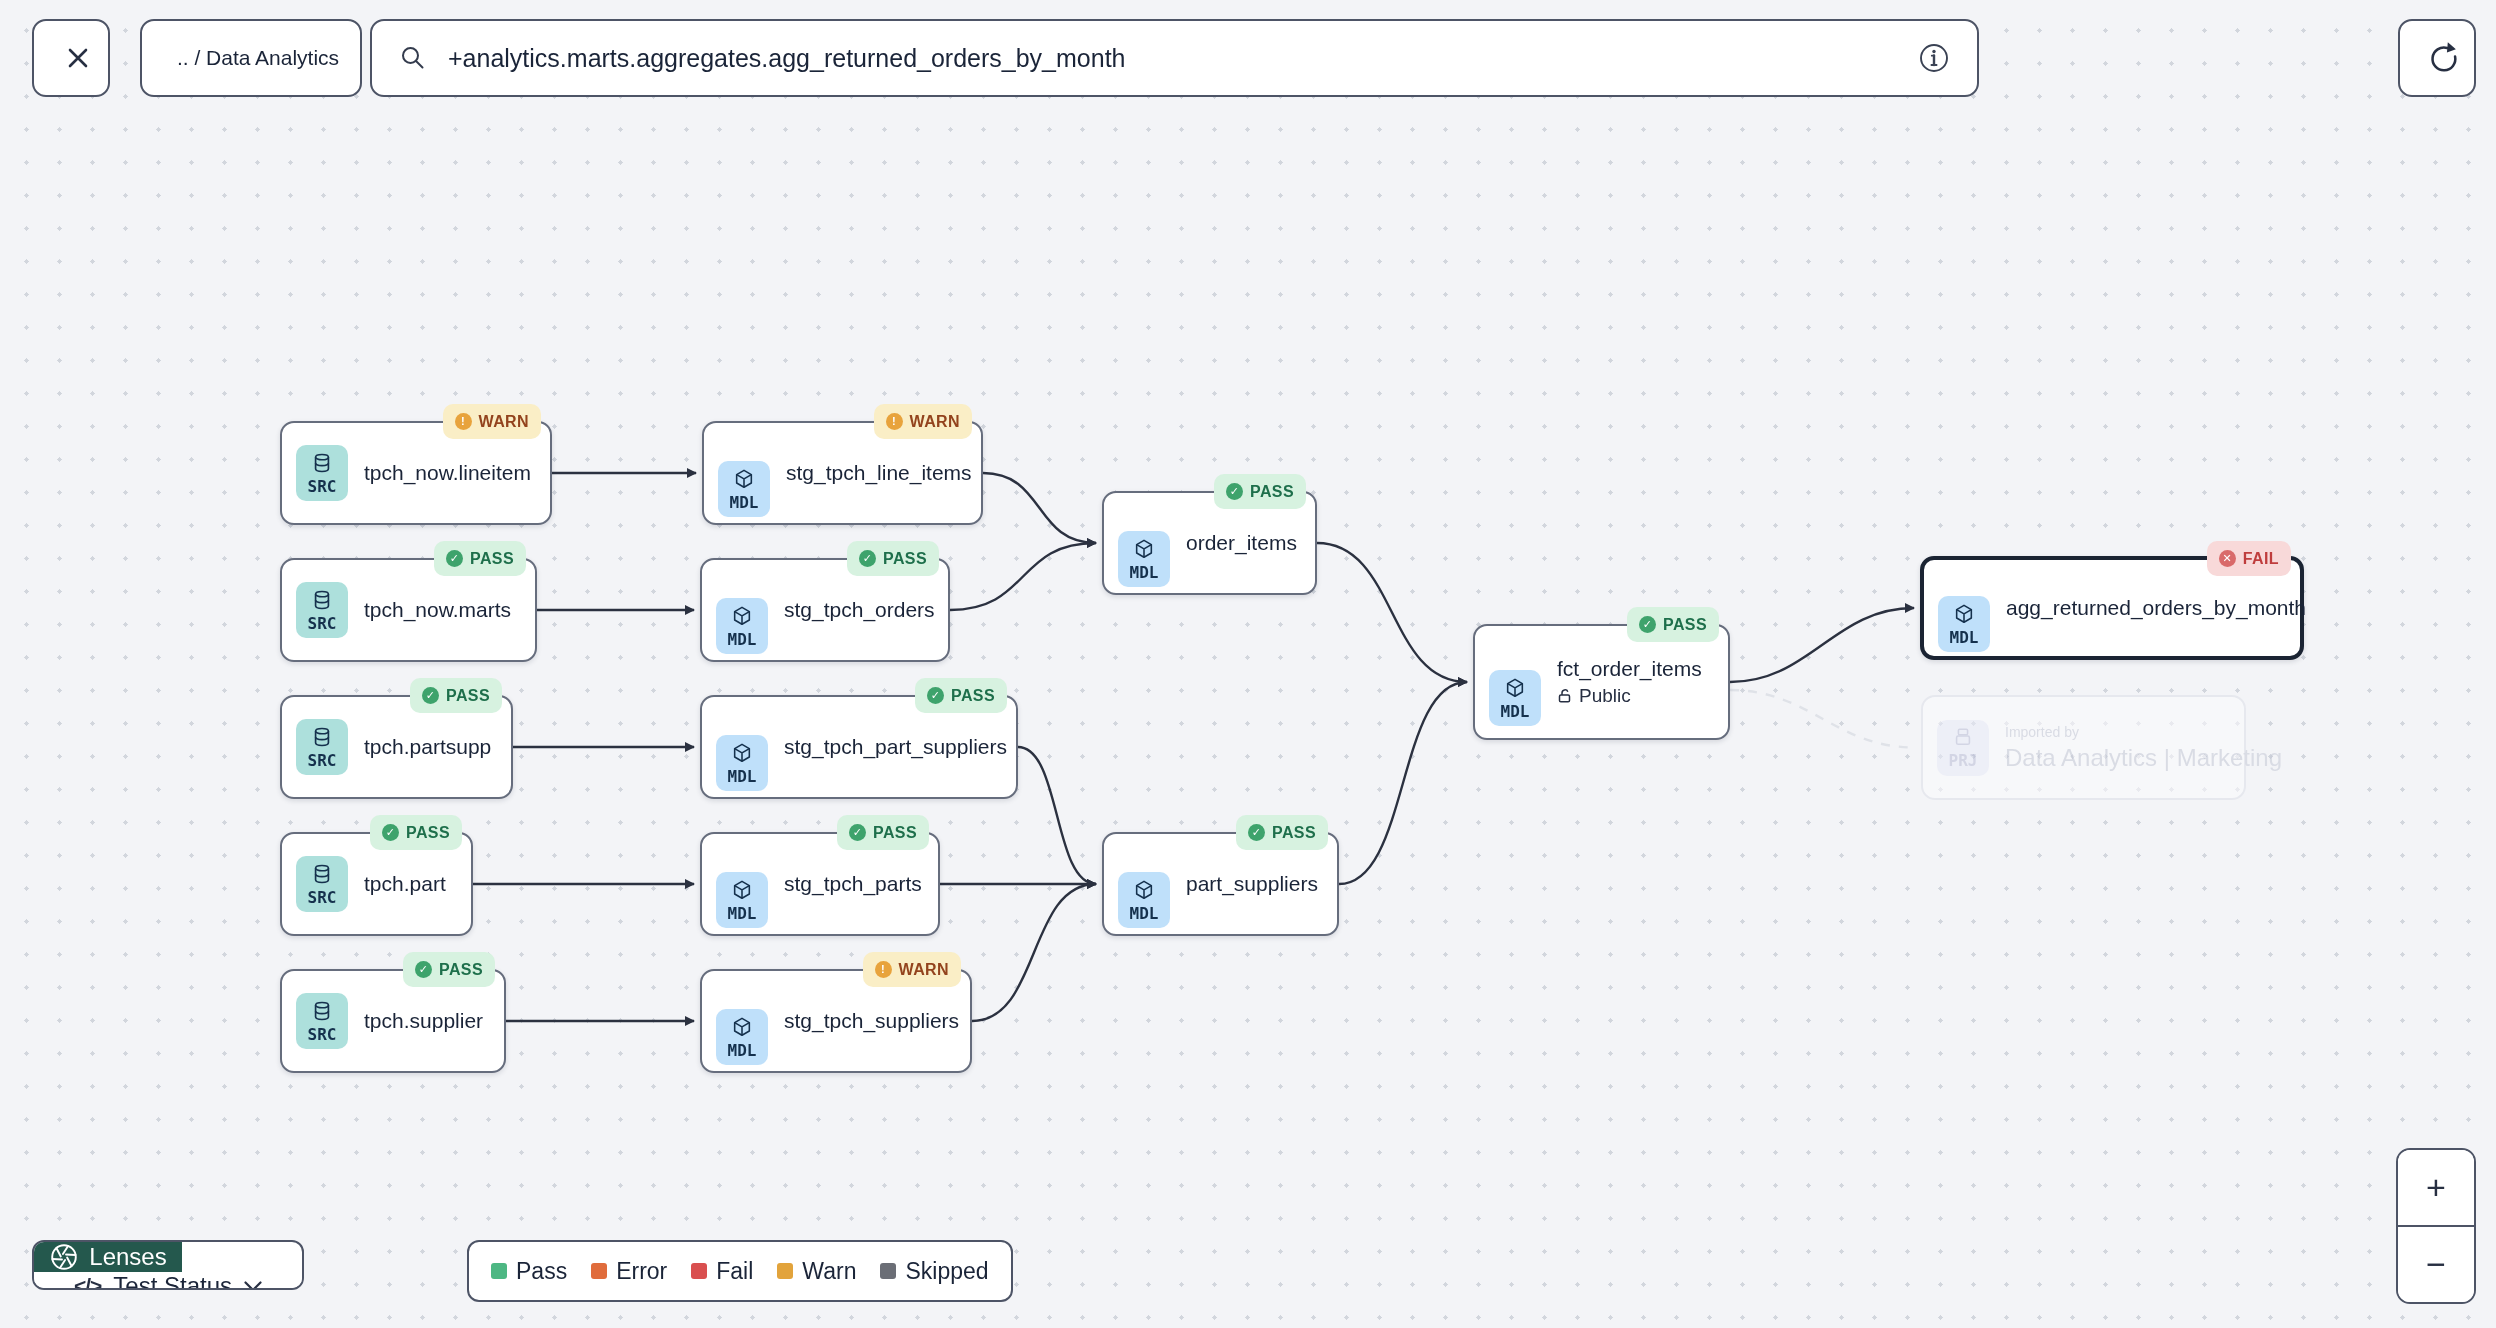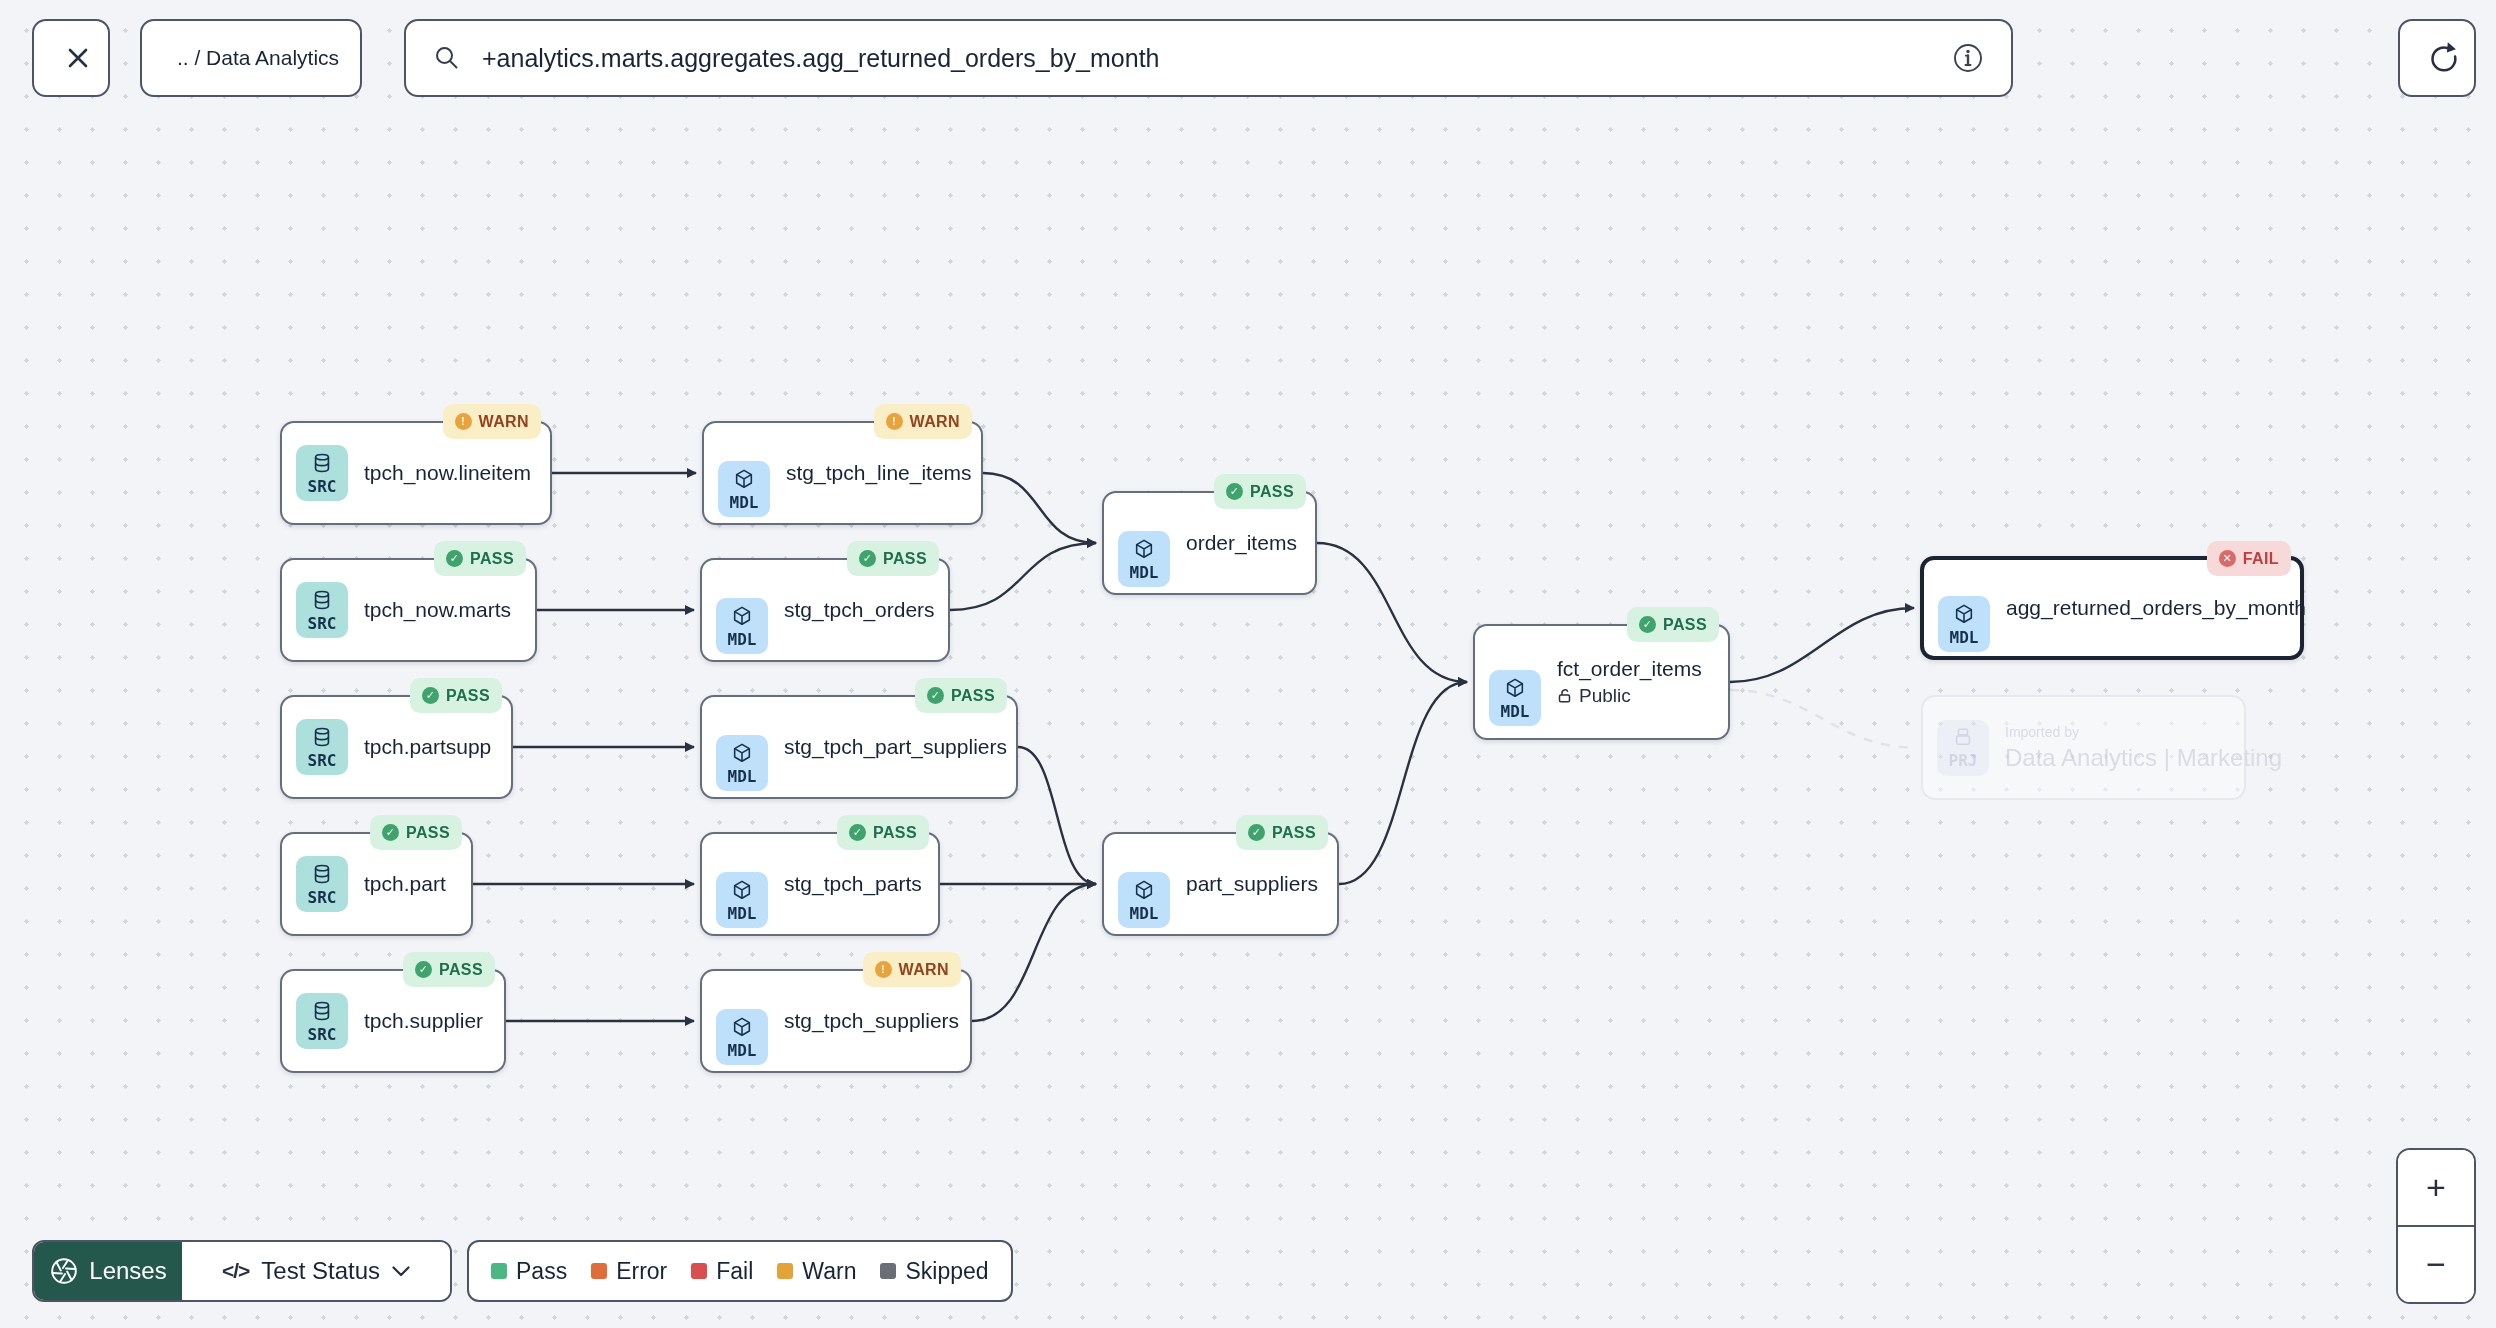--- a/index.html
+++ b/index.html
@@ -13,21 +13,21 @@
   }
   
   .tb-btn{
     position:absolute;top:19px;height:78px;background:#fff;
     border:2px solid #4d5466;border-radius:14px;box-sizing:border-box;
     display:flex;align-items:center;justify-content:center;cursor:pointer;padding-left:20px;
   }
   #close-btn{left:32px;width:78px;}
   #crumb-btn{left:140px;width:222px;font-size:21px;color:#1a2438;}
   #search-bar{
-    position:absolute;left:404px;top:19px;width:1609px;height:78px;background:#fff;
+    position:absolute;left:370px;top:19px;width:1609px;height:78px;background:#fff;
     border:2px solid #4d5466;border-radius:14px;box-sizing:border-box;
     display:flex;align-items:center;padding:0 26px;gap:18px;
   }
   #search-bar input{
     flex:1;border:none;outline:none;font-family:inherit;font-size:25px;color:#1a2438;background:transparent;
   }
   #refresh-btn{left:2398px;width:78px;}
   .ic{display:inline-flex;align-items:center;justify-content:center;}
   
   #edges-svg{position:absolute;left:0;top:0;width:2496px;height:1328px;pointer-events:none;}
@@ -64,22 +64,22 @@
   .badge-ic{width:17px;height:17px;border-radius:50%;display:flex;align-items:center;justify-content:center;
     color:#fff;font-size:11px;font-weight:700;line-height:1;}
   .badge.pass{background:#d7f2e0;color:#1e6f4b;}
   .badge.pass .badge-ic{background:#3ea36c;}
   .badge.warn{background:#faeec6;color:#93431d;}
   .badge.warn .badge-ic{background:#e8a33c;}
   .badge.fail{background:#f8d9d9;color:#bf3d3d;}
   .badge.fail .badge-ic{background:#d96a6a;}
   
   #lens-bar{
-    position:absolute;left:32px;top:1240px;height:62px;border:2px solid #4d5466;border-radius:12px;
-    display:flex;overflow:hidden;background:#fff;box-sizing:border-box;
+    position:absolute;left:32px;top:1240px;height:50px;border:2px solid #4d5466;border-radius:12px;
+    display:flex;overflow:hidden;background:#fff;box-sizing:border-box;flex-direction:column;
   }
   #lenses-btn{
     width:148px;background:#24584d;color:#fff;display:flex;align-items:center;justify-content:center;
     gap:10px;font-size:24px;cursor:pointer;
   }
   #lens-select{
     width:268px;display:flex;align-items:center;justify-content:center;gap:12px;
     font-size:24px;color:#1a2438;cursor:pointer;background:#fff;
   }
   .code-glyph{font-size:21px;font-weight:700;color:#272f42;letter-spacing:-1px;}

